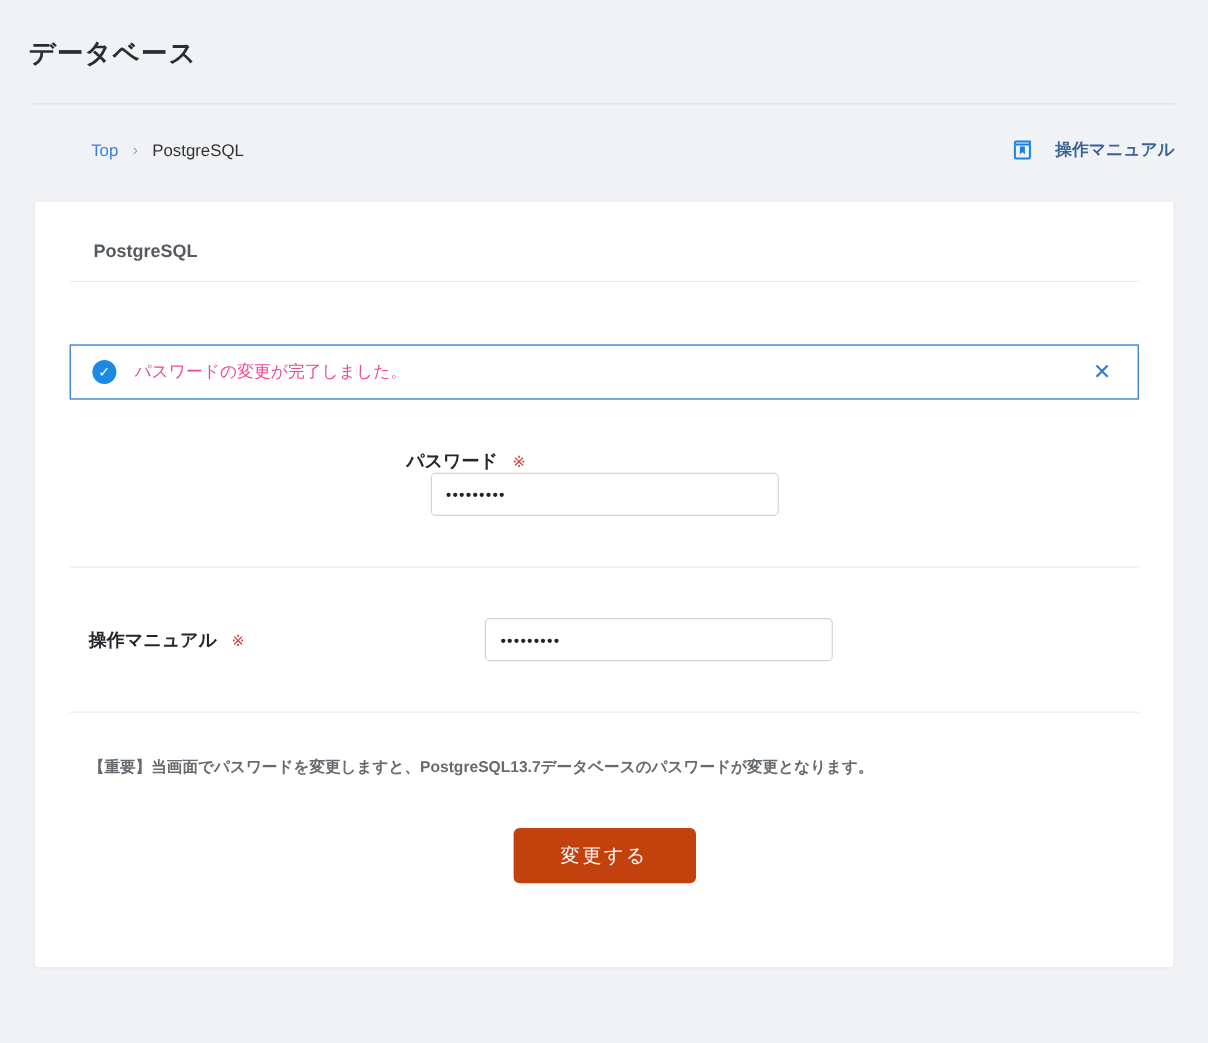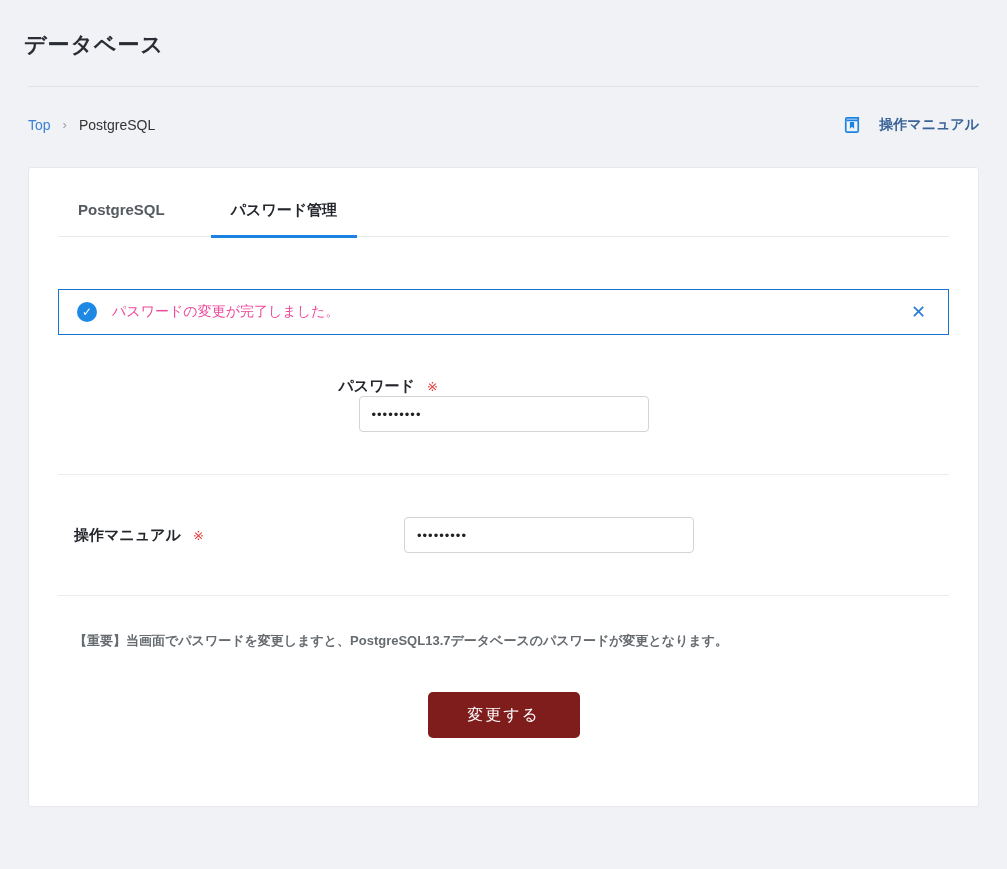--- a/index.html
+++ b/index.html
@@ -14,21 +14,21 @@
   
   .page-header { padding: 30px 36px 0 24px; }
   .page-title { font-size: 22px; font-weight: bold; color: #2a2d33; letter-spacing: 1px; }
   .header-divider { margin: 26px 28px 0 28px; border: none; border-top: 1px solid #e0e2e8; height: 0; }
 
   
   .breadcrumb-row {
     margin: 0 28px; padding-top: 28px;
     display: flex; align-items: center; justify-content: space-between;
   }
-  .breadcrumb { display: flex; align-items: flex-start; font-size: 14px; }
+  .breadcrumb { display: flex; align-items: flex-start; font-size: 14px; margin-left: 48px; }
   .breadcrumb a.crumb-link { color: #3c7fd6; text-decoration: none; cursor: pointer; }
   .breadcrumb .crumb-sep { color: #9aa0a8; margin: 0 12px; font-size: 13px; }
   .breadcrumb .crumb-current { color: #333; }
   .manual-link {
     display: flex; align-items: center; gap: 17px;
     font-size: 14px; font-weight: bold; color: #3a6398; text-decoration: none; cursor: pointer;
   }
   .manual-link svg { display: block; }
 
   
@@ -89,21 +89,21 @@
   }
 
   
   .form-note { margin-top: 34px; padding: 0 16px; }
   .form-note p { font-size: 13px; font-weight: 600; color: #666b70; line-height: 22px; }
 
   
   .submit-wrap { display: flex; justify-content: center; margin-top: 40px; }
   .submit-button {
     width: 152px; height: 46px;
-    background: #7f1d1d; color: #ffffff;
+    background: #c2410c; color: #ffffff;
     border: none; border-radius: 5px;
     font-size: 16px; font-family: inherit; letter-spacing: 2px;
     cursor: pointer;
   }
 </style>
 </head>
 <body>
 
 <div class="page">
 
@@ -128,21 +128,20 @@
         </svg>
       </span>
       <span>操作マニュアル</span>
     </a>
   </div>
 
   <div class="card">
 
     <div class="tabbar">
       <div class="tab">PostgreSQL</div>
-      <div class="tab active">パスワード管理</div>
     </div>
 
     <div class="alert">
       <span class="alert-check">✓</span>
       <span class="alert-message">パスワードの変更が完了しました。</span>
       <button class="alert-close">✕</button>
     </div>
 
     <form>
       <div class="form-row">

